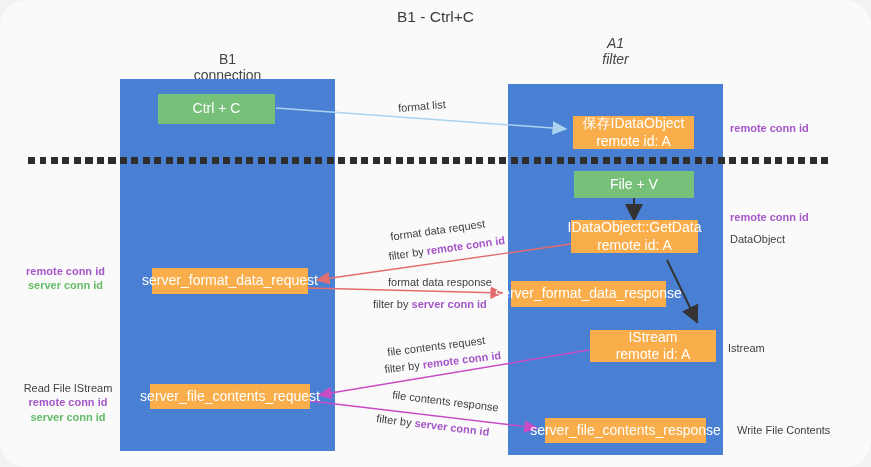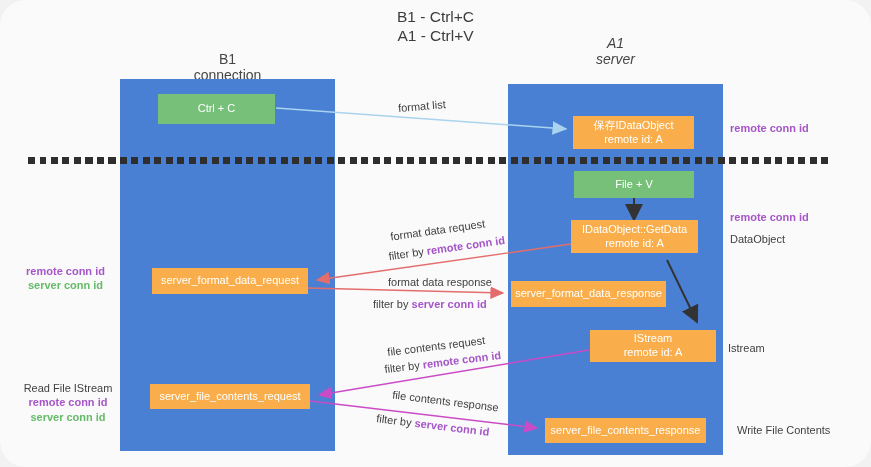--- a/index.html
+++ b/index.html
@@ -6,21 +6,21 @@
   body{background:#f2f2f2;font-family:"Liberation Sans","DejaVu Sans",sans-serif;}
   #stage{position:relative;width:871px;height:467px;background:#fafafa;overflow:hidden;border-radius:26px;}
 
   .abs{position:absolute;}
   .lane{background:#4a80d4;}
   .lane-header{text-align:center;font-size:14px;color:#454545;line-height:1.15;}
 
   .title{left:0;right:0;text-align:center;color:#3c3c3c;font-size:15.5px;line-height:1.2;}
 
   .node{display:flex;flex-direction:column;align-items:center;justify-content:center;
-        color:#ffffff;font-size:11px;line-height:1.25;text-align:center;}
+        color:#ffffff;font-size:14px;line-height:1.25;text-align:center;}
   .node.orange{background:#f9ae4b;}
   .node.green{background:#76c079;}
 
   .side-label{font-size:11px;color:#3f3f3f;white-space:nowrap;}
   .purple{color:#a656c8;font-weight:bold;}
   .greentx{color:#64bb68;font-weight:bold;}
 
   .arrow-label{font-size:11px;color:#3f3f3f;white-space:nowrap;transform-origin:center;}
 
   .stack{text-align:center;font-size:11px;line-height:1.3;white-space:nowrap;}
@@ -65,30 +65,29 @@
   #al-fcresp{left:392px;top:395px;transform:rotate(7deg);}
   #al-fcresp-filter{left:376px;top:419px;transform:rotate(7deg);}
 </style>
 </head>
 <body>
 
 <div id="stage">
 
   <div class="abs title" id="title">
     <div>B1 - Ctrl+C</div>
-    <div>A1 - Ctrl+V</div>
   </div>
 
   <div class="abs lane-header" id="hdr-l">
     <div>B1</div>
     <div>connection</div>
   </div>
   <div class="abs lane-header" id="hdr-r">
     <div>A1</div>
-    <div>server</div>
+    <div>filter</div>
   </div>
 
   <div class="abs lane" id="lane-l"></div>
   <div class="abs lane" id="lane-r"></div>
 
   <div class="abs dashed" id="divider"></div>
 
   <svg class="overlay">
     <defs>
       <marker id="ah-blue" markerWidth="11" markerHeight="9" refX="9" refY="4.5" orient="auto">

